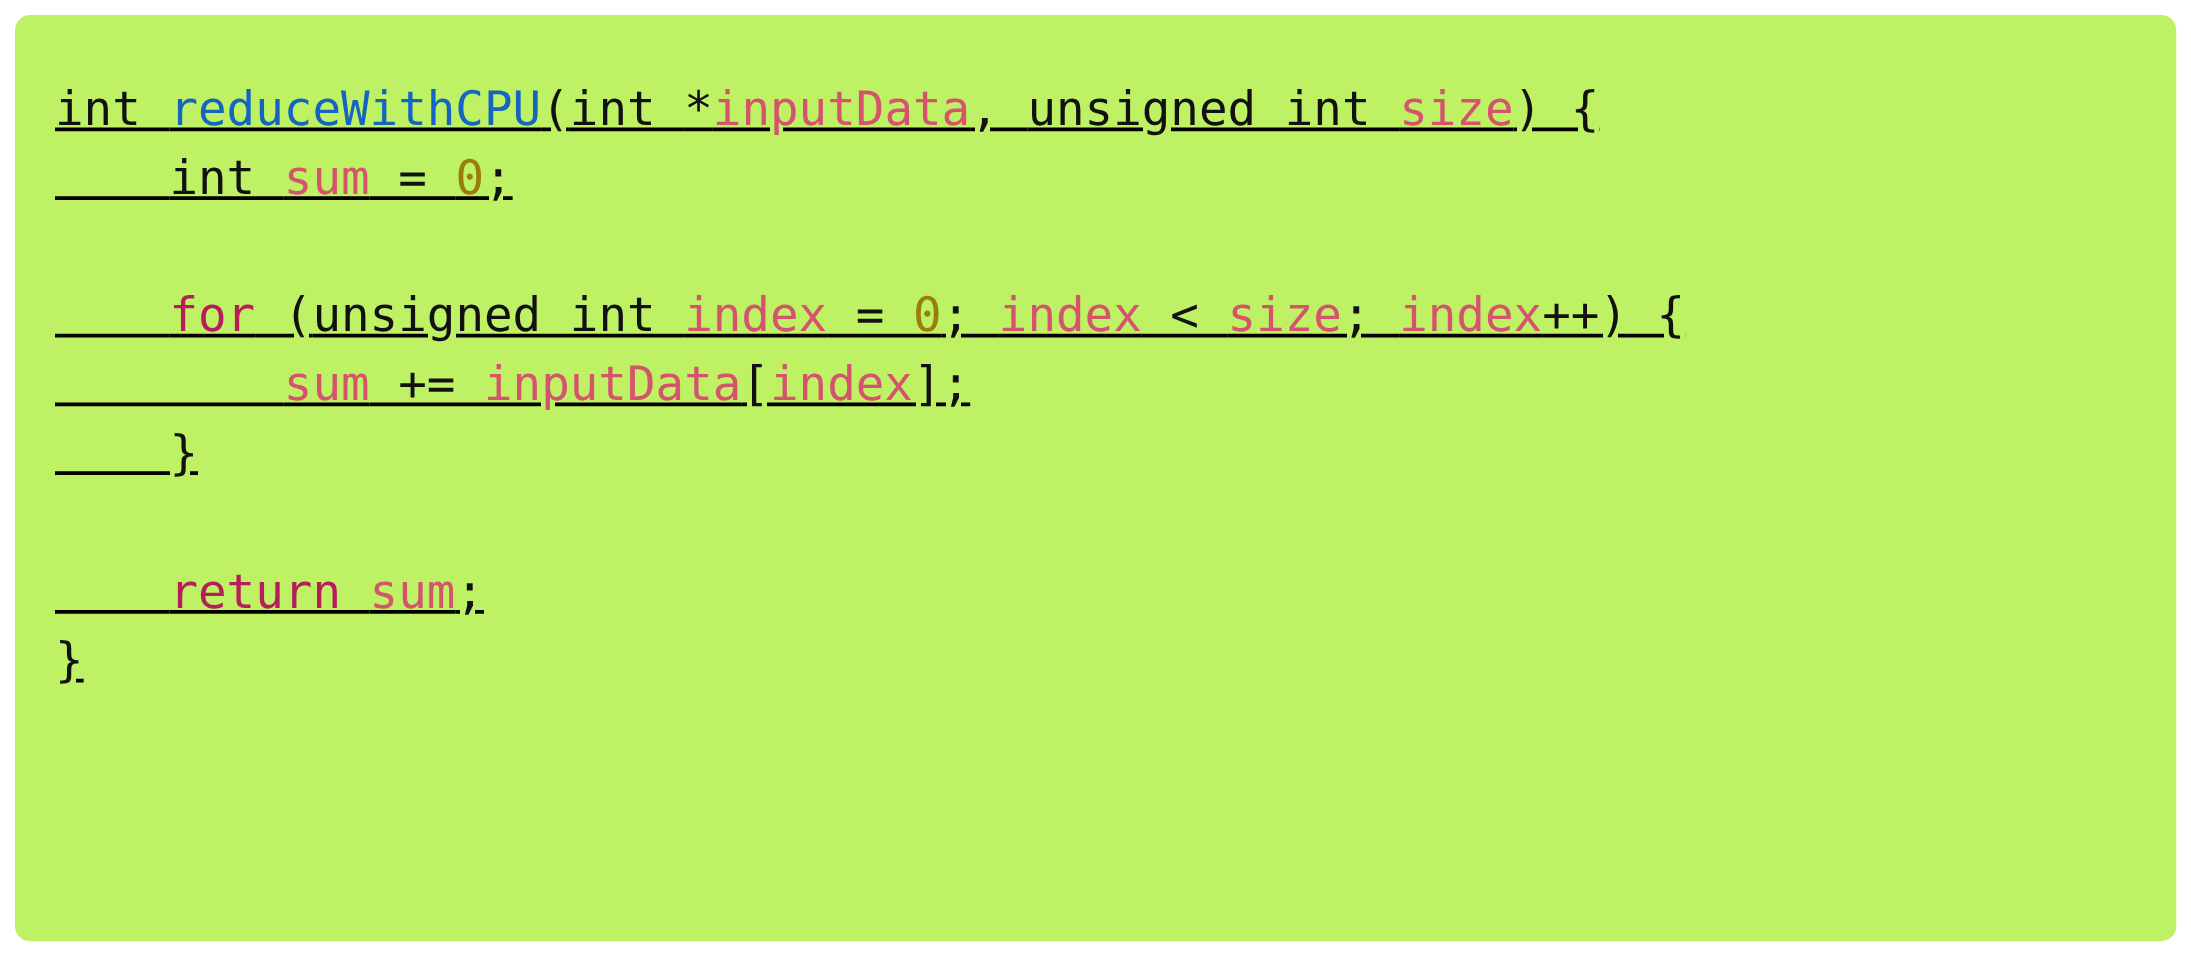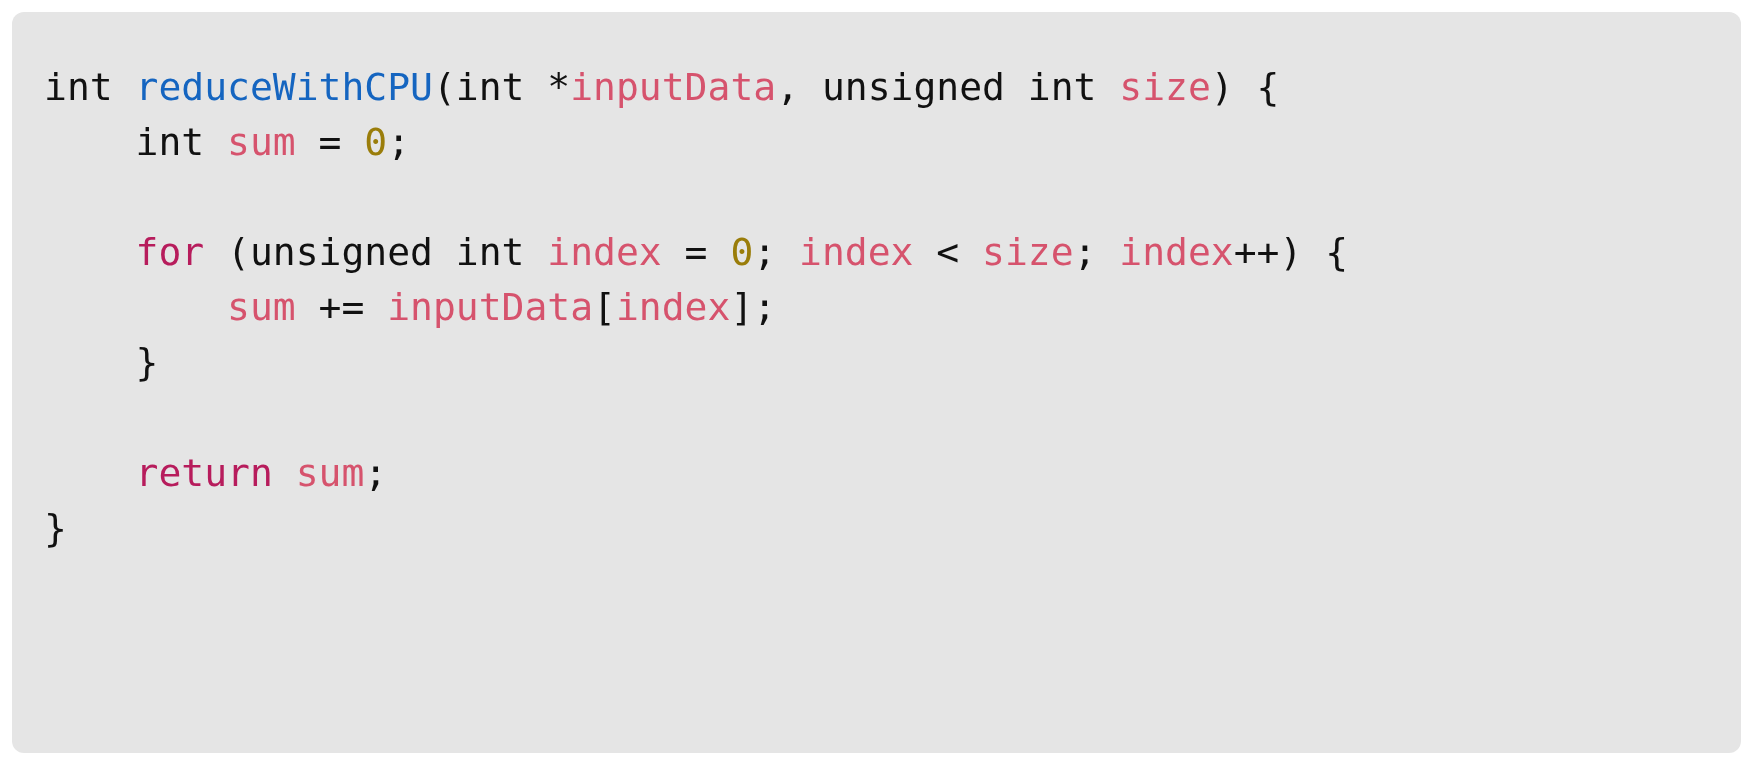--- a/index.html
+++ b/index.html
@@ -1,27 +1,28 @@
 <!DOCTYPE html>
 <html><head>
 <meta charset="utf-8">
 <style>
   html, body {
     margin: 0;
     padding: 0;
     background: #ffffff;
   }
   .code-block {
-    background: #e5e5e5;
+    background: #bef264;
     border-radius: 12px;
     padding: 48px 32px 56px 32px;
     margin: 12px;
     box-sizing: border-box;
     width: calc(1753px - 24px);
     min-height: calc(765px - 24px);
+    text-decoration: underline;
   }
   pre {
     margin: 0;
     font-family: "DejaVu Sans Mono", "Menlo", "Consolas", monospace;
     font-size: 38px;
     line-height: 1.45;
     white-space: pre;
     color: #111111;
   }
   .tok        { color: #111111; }          

